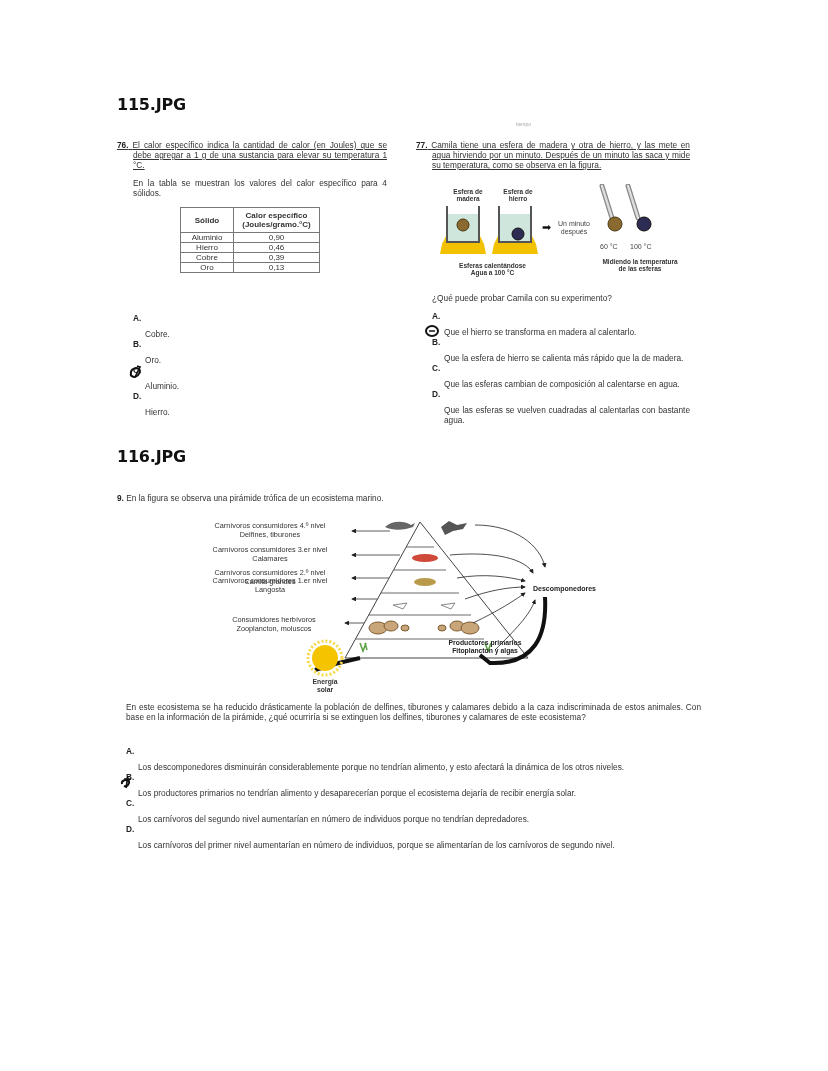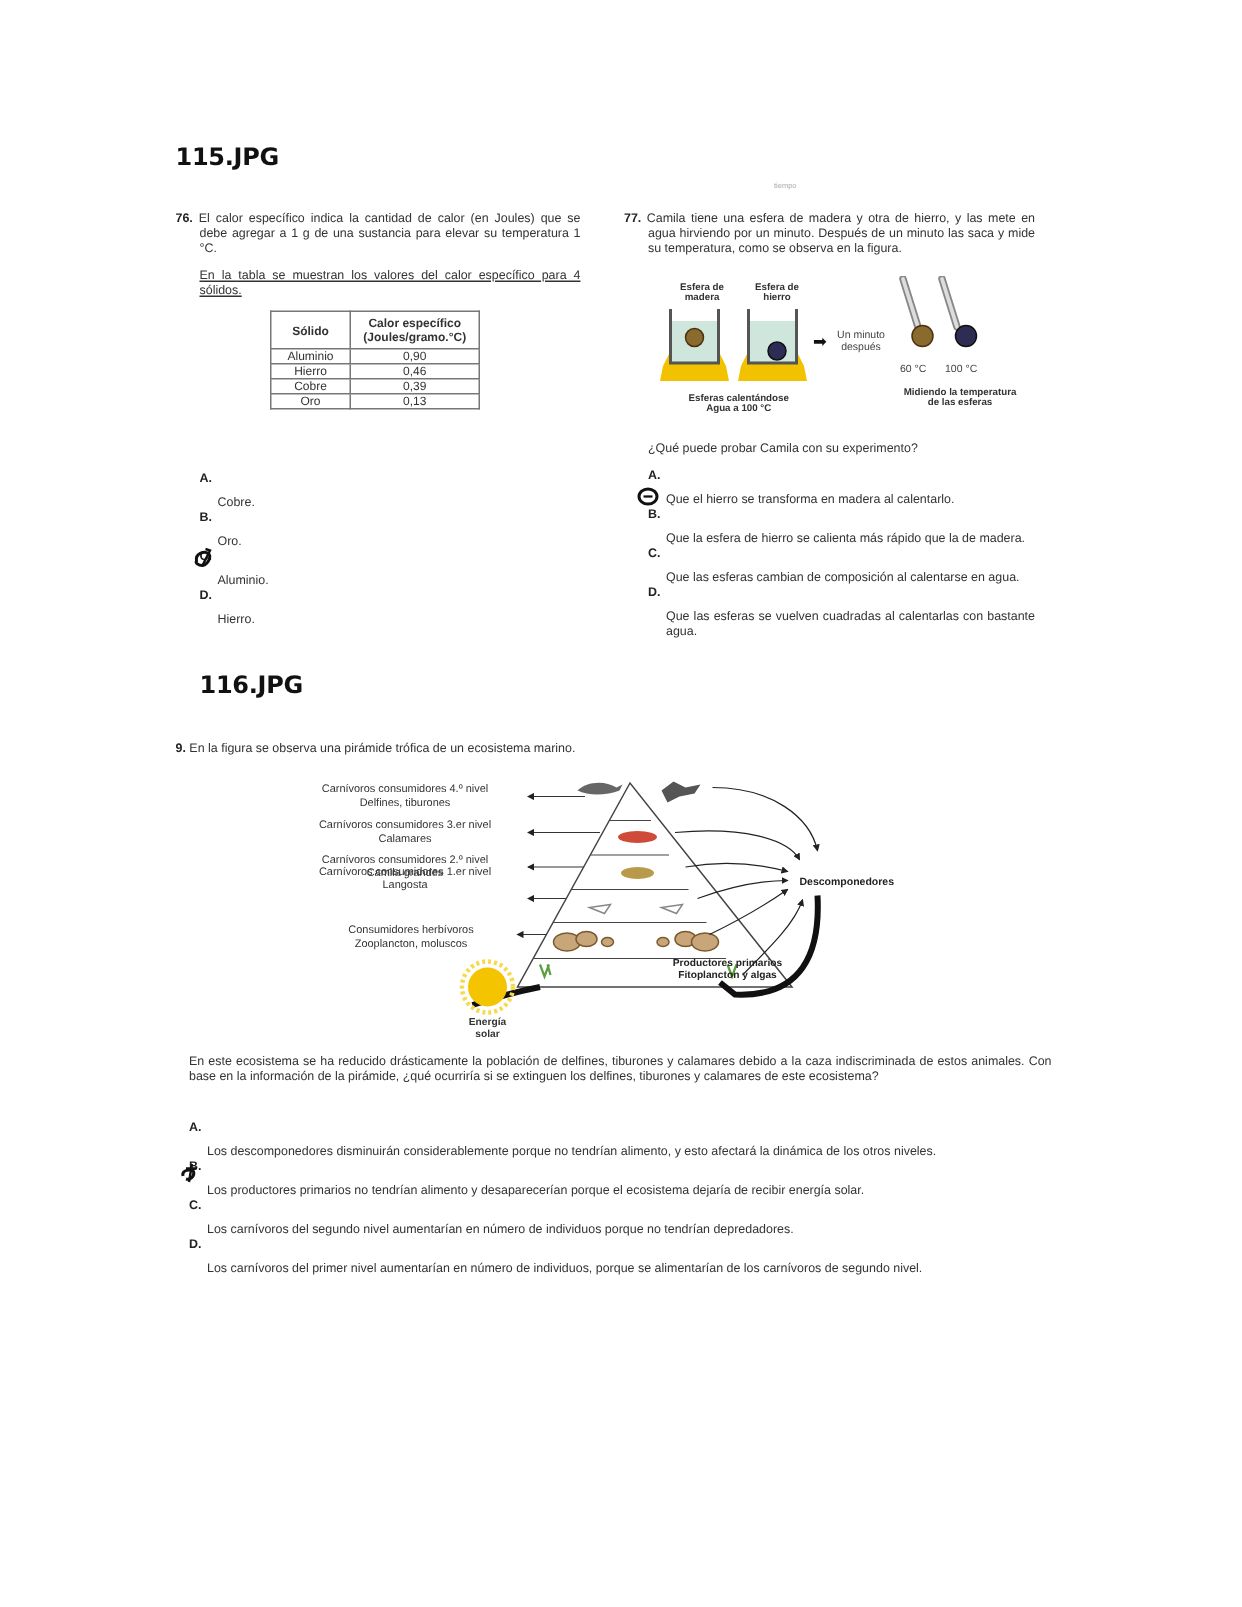--- a/index.html
+++ b/index.html
@@ -1,22 +1,22 @@
 <!DOCTYPE html>
 <html><head>
 <meta charset="utf-8">
 <style>
   html, body { margin:0; padding:0; background:#ffffff; }
   body { width:828px; height:1071px; position:relative; overflow:hidden; font-family:"Liberation Sans", sans-serif; color:#2a2a2a; }
   .abs { position:absolute; }
   .file-title { font-family:"DejaVu Sans", sans-serif; font-weight:bold; font-size:16px; color:#111; letter-spacing:-0.2px; }
   .qtext { font-size:8.3px; line-height:10px; color:#333; text-align:justify; }
   .qnum { font-weight:bold; color:#222; }
-  .hang { padding-left:16px; text-indent:-16px; }
-  .indent { padding-left:16px;text-decoration:underline; }
+  .hang { padding-left:16px; text-indent:-16px;text-decoration:underline; }
+  .indent { padding-left:16px; }
   .opt { font-size:8.3px; line-height:10px; color:#333; display:flex; }
   .opt .l { font-weight:bold; width:12px; flex:none; color:#222; }
   .opt .t { flex:1; text-align:justify;margin-top:16px; }
   table.heat { border-collapse:collapse; font-size:8px; color:#333; }
   table.heat td, table.heat th { border:1px solid #777; padding:0 4px; text-align:center; line-height:9px; }
   table.heat th { font-weight:bold; font-size:8px; padding:3px 4px; }
   .diag-label { font-size:6.5px; font-weight:bold; color:#333; text-align:center; line-height:7px; }
   .pyr-label { font-size:7.3px; color:#333; text-align:center; line-height:8.5px; }
 </style>
 </head>
@@ -149,21 +149,21 @@
         <span class="t">Que las esferas se vuelven cuadradas al calentarlas con bastante agua.</span>
       </div>
   </div>
 </div>
 
 <svg class="abs" style="left:424px;top:324px;" width="16" height="14">
   <ellipse cx="8" cy="7" rx="6" ry="5" fill="none" stroke="#111" stroke-width="2"></ellipse>
   <path d="M5 7 L11 7" stroke="#111" stroke-width="1.5"></path>
 </svg>
 
-<div class="abs file-title" style="left:133px;top:447px;">116.JPG</div>
+<div class="abs file-title" style="left:117px;top:447px;">116.JPG</div>
 
 <div class="abs qtext" style="left:117px;top:493px;width:560px;"><span class="qnum">9.</span> <span>En la figura se observa una pirámide trófica de un ecosistema marino.</span></div>
 
 <div class="abs" style="left:195px;top:515px;width:420px;height:185px;">
 
   <div class="abs pyr-label" style="left:0;top:7px;width:150px;text-align:center;">
       <div>Carnívoros consumidores 4.º nivel</div>
       <div>Delfines, tiburones</div>
     </div>
   <div class="abs pyr-label" style="left:0;top:31px;width:150px;">

